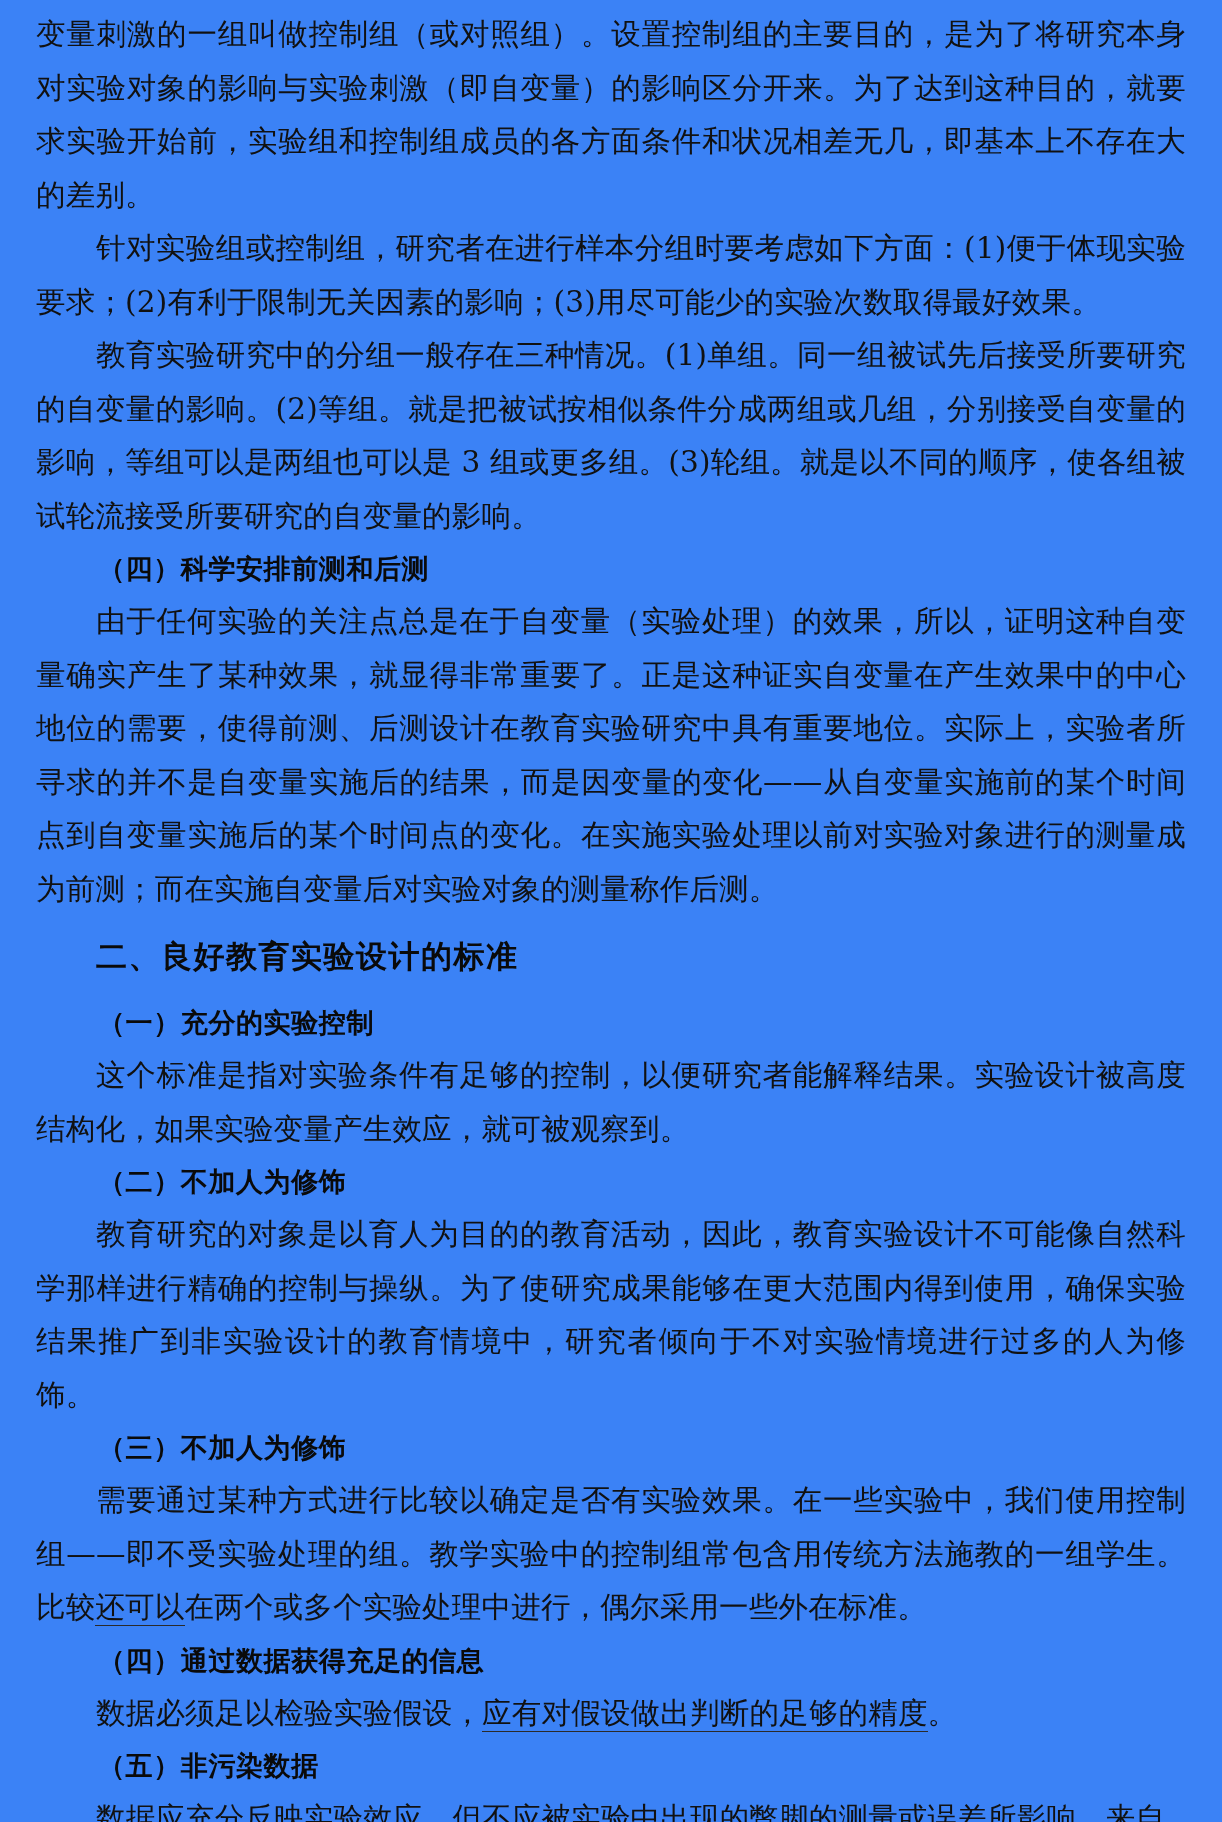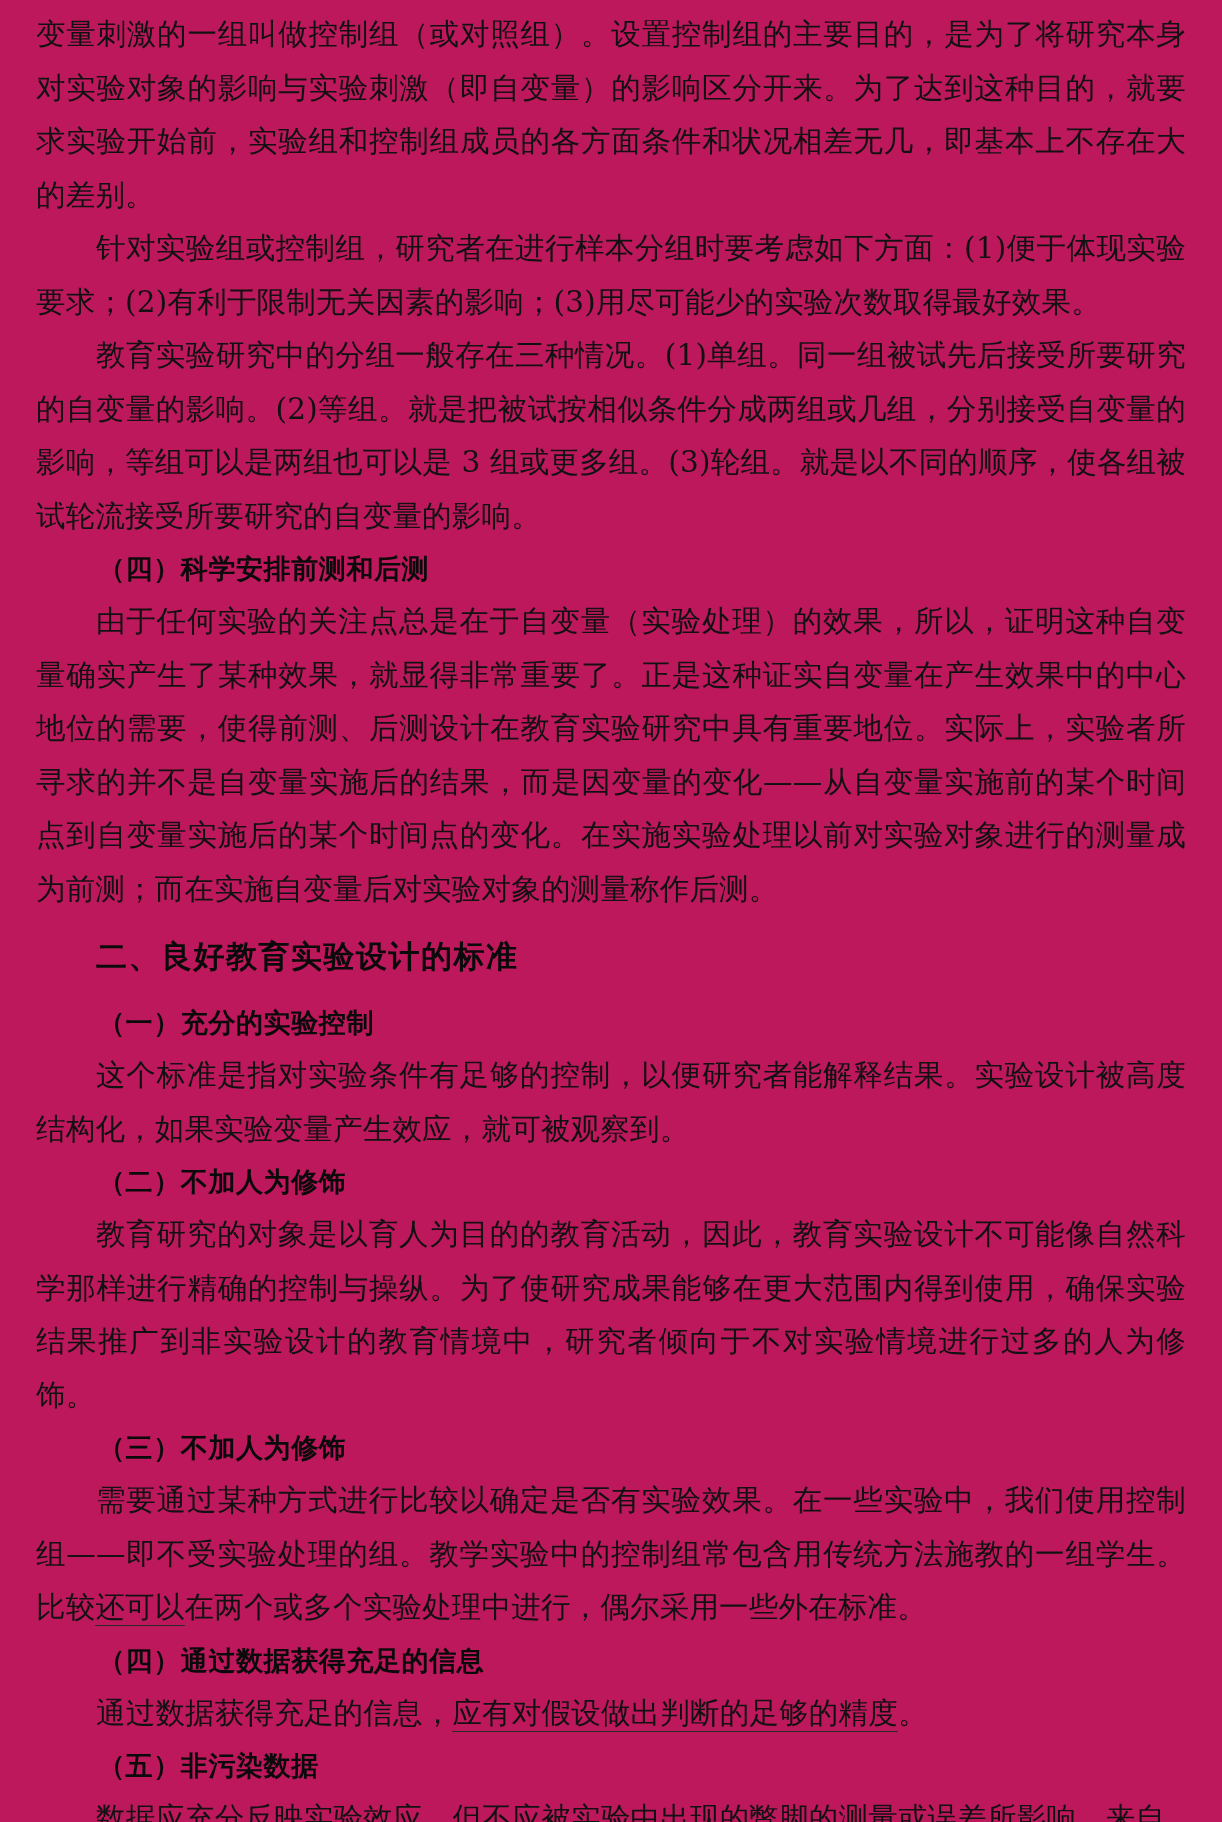--- a/index.html
+++ b/index.html
@@ -14,21 +14,21 @@
     font-family: "DejaVu Serif", "Liberation Serif", serif;
     color: #0d0d0d;
     -webkit-font-smoothing: antialiased;
   }
   .page {
     position: relative;
     width: 1222px;
     height: 1822px;
     box-sizing: border-box;
     padding: 8px 36px 0 36px;
-    background: #be185d;
+    background: #3b82f6;
   }
   
   .para {
     font-family: "DejaVu Serif", "Liberation Serif", serif;
     font-size: 29.5px;
     line-height: 53.5px;
     text-align: justify;
     text-justify: inter-character;
     letter-spacing: 0.2px;
     margin: 0;
@@ -89,19 +89,19 @@
   <h3 class="h-sub">（二）不加人为修饰</h3>
 
   <p class="para indent">教育研究的对象是以育人为目的的教育活动，因此，教育实验设计不可能像自然科学那样进行精确的控制与操纵。为了使研究成果能够在更大范围内得到使用，确保实验结果推广到非实验设计的教育情境中，研究者倾向于不对实验情境进行过多的人为修饰。</p>
 
   <h3 class="h-sub">（三）不加人为修饰</h3>
 
   <p class="para indent"><span>需要通过某种方式进行比较以确定是否有实验效果。在一些实验中，我们使用控制组——即不受实验处理的组。教学实验中的控制组常包含用传统方法施教的一组学生。比较</span><span class="underline-mark">还可以</span><span>在两个或多个实验处理中进行，偶尔采用一些外在标准。</span></p>
 
   <h3 class="h-sub">（四）通过数据获得充足的信息</h3>
 
-  <p class="para indent"><span>通过数据获得充足的信息，</span><span class="underline-mark">应有对假设做出判断的足够的精度</span><span>。</span></p>
+  <p class="para indent"><span>数据必须足以检验实验假设，</span><span class="underline-mark">应有对假设做出判断的足够的精度</span><span>。</span></p>
 
   <h3 class="h-sub">（五）非污染数据</h3>
 
   <p class="para indent"><span>数据应充分反映实验效应，但不应被实验中出现的</span><span class="underline-mark">蹩脚的测量或误差</span><span>所影响。来自</span></p>
 
 </div>
 
 </body></html>

